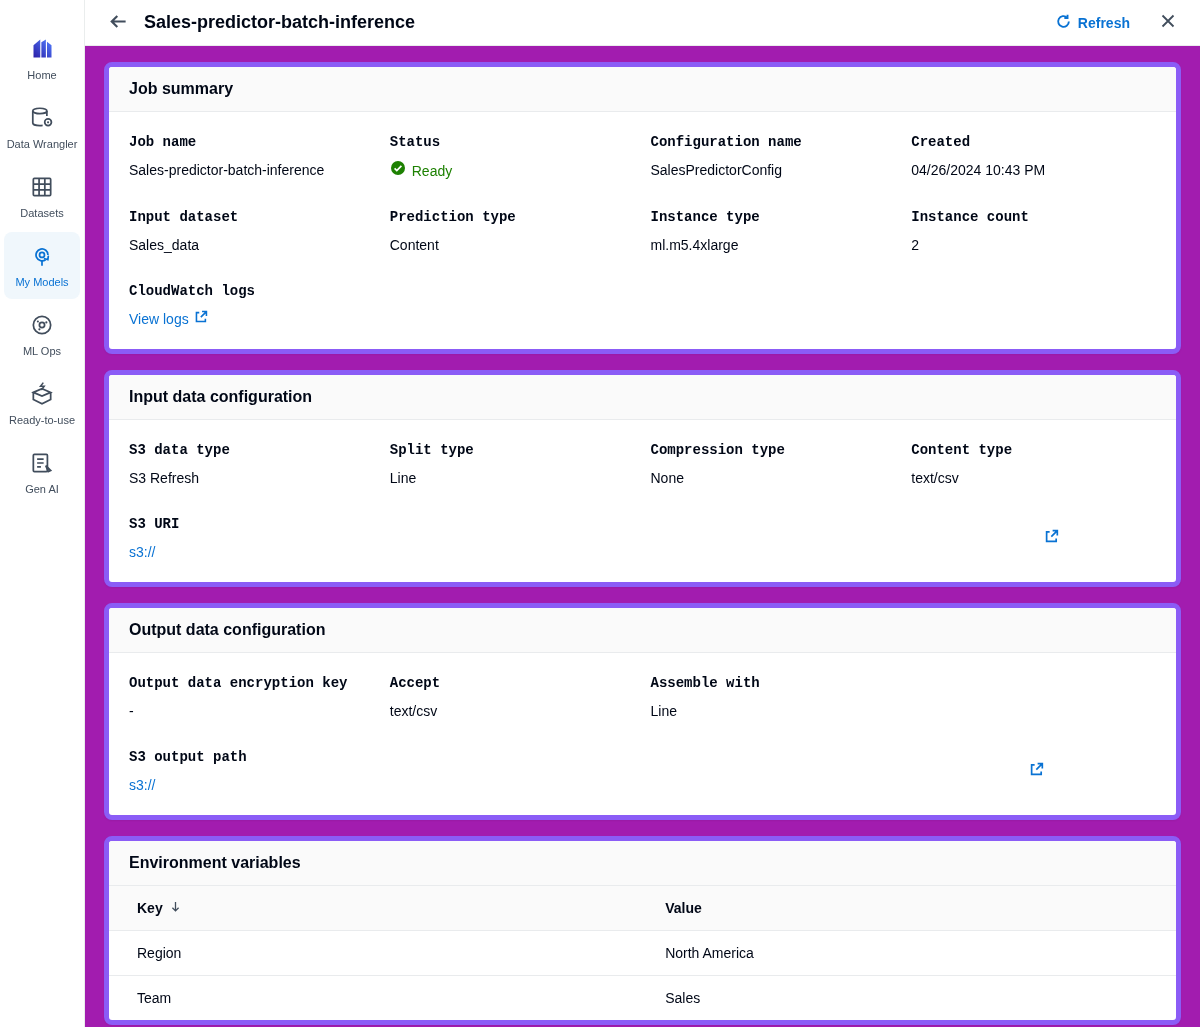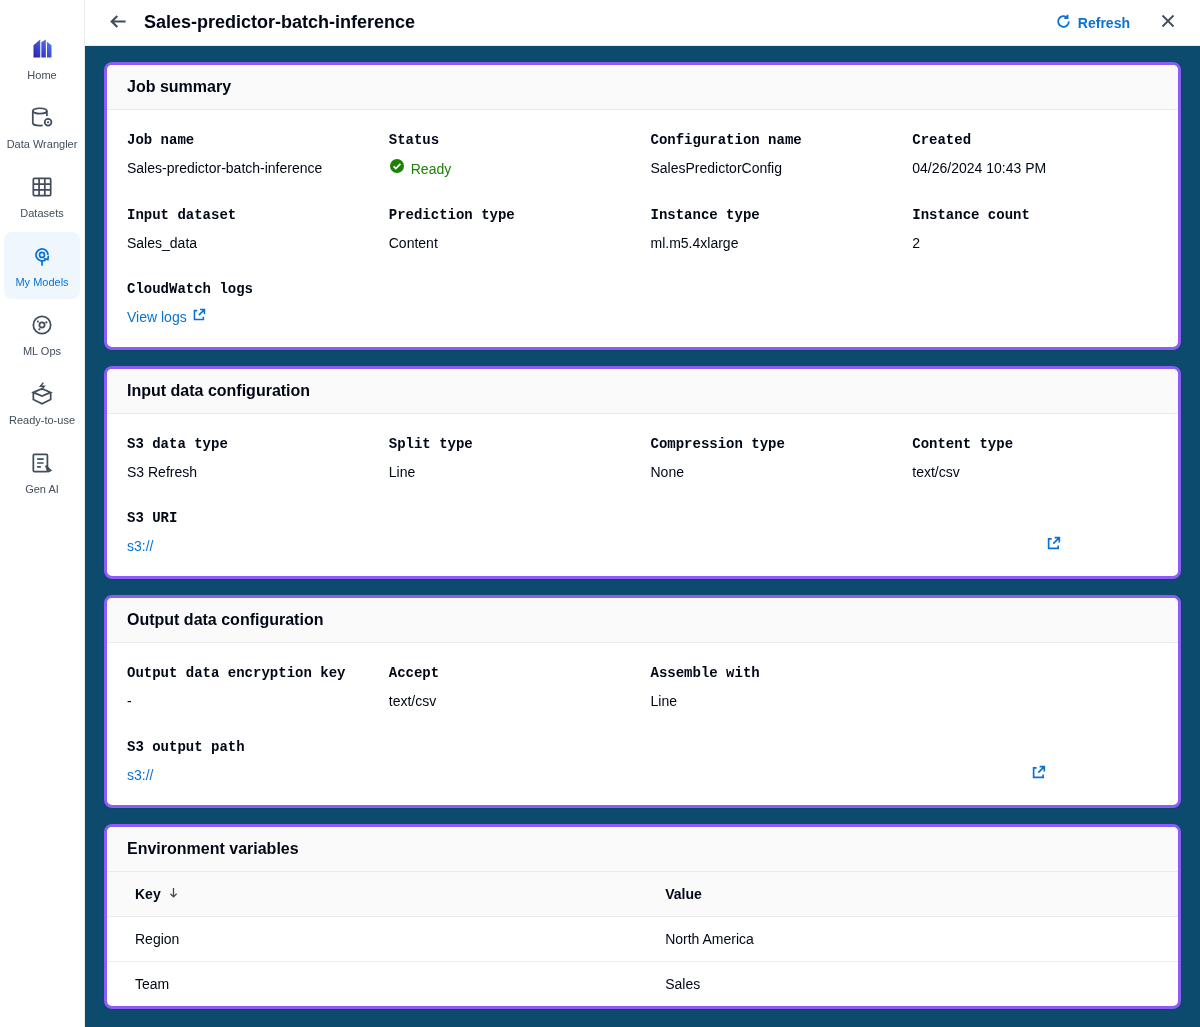--- a/index.html
+++ b/index.html
@@ -21,58 +21,58 @@
     display:flex; flex-direction:column; align-items:center; gap:7px;
     padding:11px 2px 10px; margin:0 4px 2px; border-radius:8px;
     color:#414d5c; cursor:pointer;
   }
   .nav-item .nav-label { font-size:11px; line-height:13px; text-align:center; color:#414d5c; }
   .nav-item.selected { background:#f0f7fc; color:#0972d3; }
   .nav-item.selected .nav-label { color:#0972d3; }
   .nav-item svg { display:block; }
 
   
-  .main { flex:1; display:flex; flex-direction:column; background:#0c4a6e; min-width:0; }
+  .main { flex:1; display:flex; flex-direction:column; background:#a21caf; min-width:0; }
   .topbar {
     height:46px; flex:0 0 46px; background:#fff; border-bottom:1px solid #eaeded;
     display:flex; align-items:center; padding:0 22px;
   }
   .icon-btn { background:none; border:none; cursor:pointer; display:flex; align-items:center; padding:2px; }
   .page-title { font-size:18px; font-weight:700; color:#000716; margin-left:14px; }
   .topbar-right { margin-left:auto; display:flex; align-items:center; gap:28px; }
   .refresh-btn {
     background:none; border:none; cursor:pointer;
     display:flex; align-items:center; gap:7px;
     color:#0972d3; font-weight:700; font-size:14px;
     font-family:"Liberation Sans","DejaVu Sans",sans-serif;
   }
 
   .content { flex:1; padding:16px 19px 16px; overflow:hidden; }
 
   
   .card {
-    background:#fff; border:3px solid #8b5cf6; border-radius:8px;
+    background:#fff; border:5px solid #8b5cf6; border-radius:8px;
     box-shadow:0 1px 2px rgba(0,7,22,0.06);
     margin-bottom:16px; overflow:hidden;
   }
   .card-header {
     background:#fafafa; border-bottom:1px solid #e9ebed;
     padding:13px 20px;
   }
   .card-title { font-size:16px; font-weight:700; color:#000716; }
   .card-body { padding:20px; }
 
   .field-grid { display:grid; grid-template-columns:repeat(4,1fr); row-gap:26px; column-gap:16px; }
   .flabel { font-weight:700; font-size:14px; line-height:20px; margin-bottom:8px; color:#000716;font-family:Liberation Mono, monospace; }
   .fvalue { font-size:14px; line-height:20px; color:#000716; }
 
   .status-value { display:flex; align-items:center; gap:6px; color:#1d8102; }
   .link { color:#0972d3; text-decoration:none; cursor:pointer; display:inline-flex; align-items:center; gap:5px; font-size:14px; line-height:20px; }
 
-  .s3-row { display:flex; justify-content:space-between; align-items:flex-end; margin-top:26px; }
+  .s3-row { display:flex; justify-content:space-between; align-items:center; margin-top:26px; }
   .ext-btn { background:none; border:none; cursor:pointer; padding:2px; margin-right:95px; display:flex; }
 
   
   .env-table { width:100%; border-collapse:collapse; font-size:14px; }
   .env-table thead th {
     text-align:left; font-weight:700; color:#000716; background:#fafafa;
     padding:14px 20px 14px 28px; border-bottom:1px solid #e9ebed;
   }
   .env-table td {
     padding:14px 20px 14px 28px; border-bottom:1px solid #e9ebed; color:#000716;

